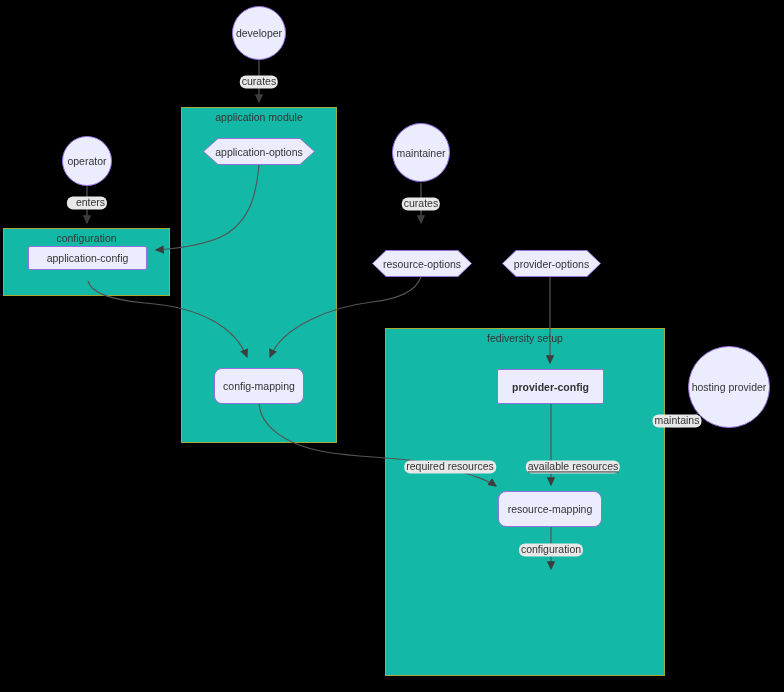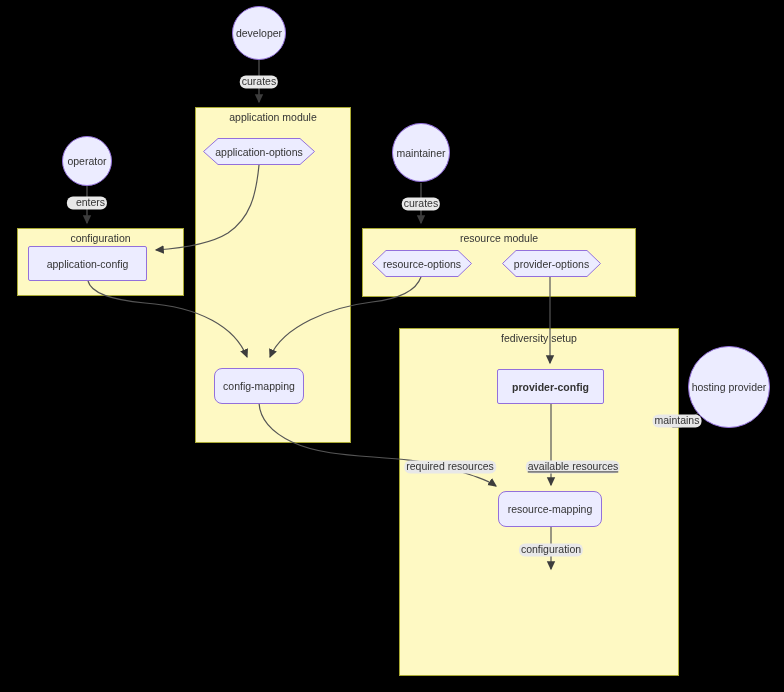--- a/index.html
+++ b/index.html
@@ -1,21 +1,21 @@
 <!DOCTYPE html>
 <html><head>
 <meta charset="utf-8">
 <style>
   html,body{margin:0;padding:0;background:#000;}
   .canvas{
     position:relative;width:784px;height:692px;background:#000;overflow:hidden;
     font-family:"Liberation Sans", sans-serif;color:#333;
   }
   .subgraph{
-    position:absolute;background:#fef9c3;border:1px solid #aaaa33;z-index:1;box-sizing:border-box;margin-left:14px;
+    position:absolute;background:#14b8a6;border:1px solid #aaaa33;z-index:1;box-sizing:border-box;
   }
   .subtitle{
     position:absolute;top:3px;left:0;right:0;text-align:center;
     font-size:10.5px;color:#333;z-index:2;
   }
   .edges{position:absolute;left:0;top:0;z-index:3;pointer-events:none;}
   .node{
     position:absolute;display:flex;align-items:center;justify-content:center;
     font-size:10.5px;color:#333;z-index:5;box-sizing:border-box;text-align:center;
   }
@@ -34,23 +34,20 @@
 </head>
 <body>
 
 <div class="canvas">
 
   <div class="subgraph" style="left:181px;top:107px;width:156px;height:336px;">
     <div class="subtitle">application module</div>
   </div>
   <div class="subgraph" style="left:3px;top:228px;width:167px;height:68px;">
     <div class="subtitle">configuration</div>
-  </div>
-  <div class="subgraph" style="left:348px;top:228px;width:274px;height:69px;">
-    <div class="subtitle">resource module</div>
   </div>
   <div class="subgraph" style="left:385px;top:328px;width:280px;height:348px;">
     <div class="subtitle">fediversity setup</div>
   </div>
 
   <svg class="edges" width="784" height="692" viewBox="0 0 784 692">
     <defs>
       <marker id="ah" markerWidth="9" markerHeight="9" refX="6.5" refY="4" orient="auto">
         <path d="M0,0.5 L7.5,4 L0,7.5 Z" fill="#3d3d3d"></path>
       </marker>
@@ -95,21 +92,21 @@
     </svg>
     <span class="lbl">resource-options</span>
   </div>
   <div class="node shape-node" style="left:502px;top:250px;width:99px;height:27px;">
     <svg width="99" height="27">
       <polygon points="14,0.5 85,0.5 98.5,13.5 85,26.5 14,26.5 0.5,13.5" fill="#ECECFF" stroke="#9370DB" stroke-width="1"></polygon>
     </svg>
     <span class="lbl">provider-options</span>
   </div>
 
-  <div class="node rect" style="left:28px;top:246px;width:119px;height:35px;">
+  <div class="node rect" style="left:28px;top:246px;width:119px;height:24px;">
     <span>application-config</span>
   </div>
   <div class="node rect" style="left:497px;top:369px;width:107px;height:35px;font-weight:bold;">
     <span>provider-config</span>
   </div>
 
   <div class="node round" style="left:214px;top:368px;width:90px;height:36px;">
     <span>config-mapping</span>
   </div>
   <div class="node round" style="left:498px;top:491px;width:104px;height:36px;">

